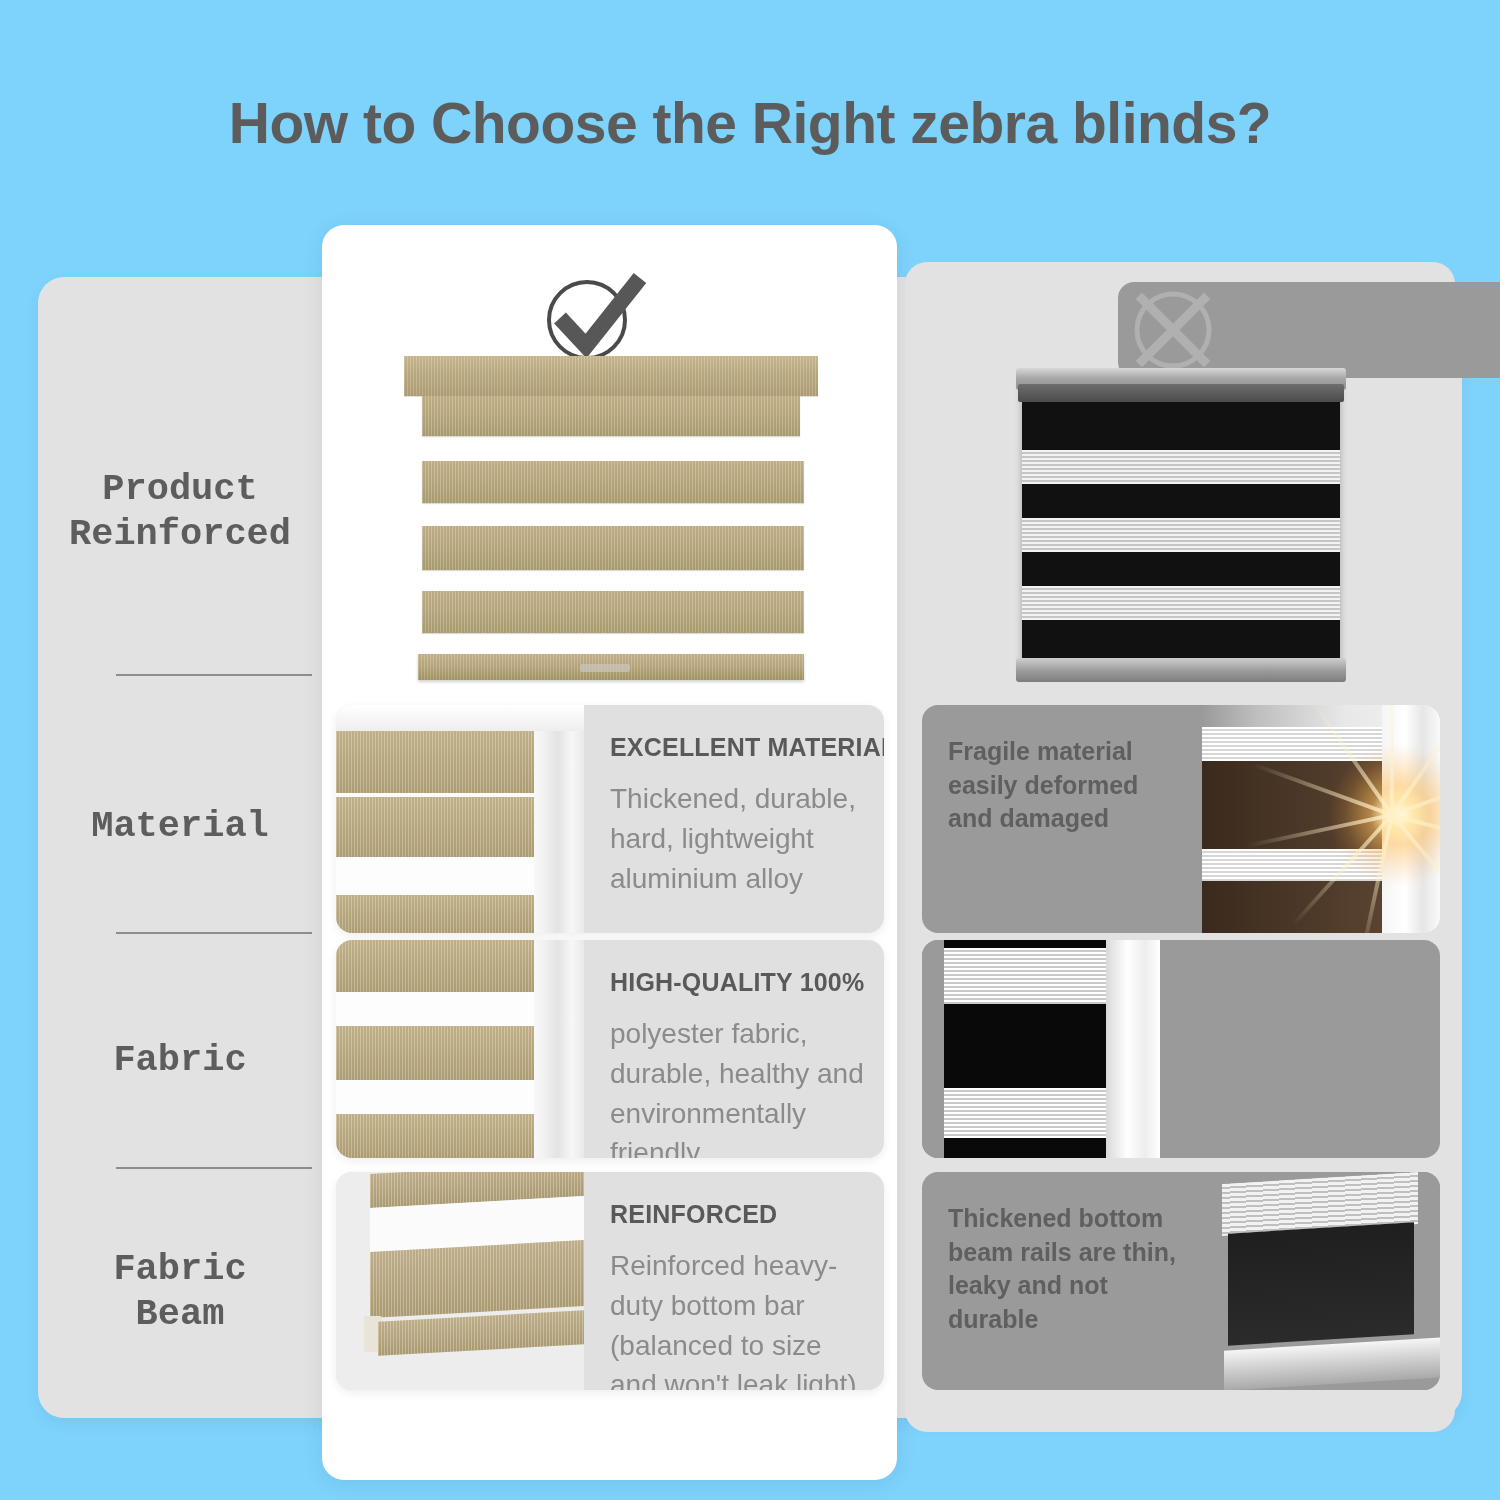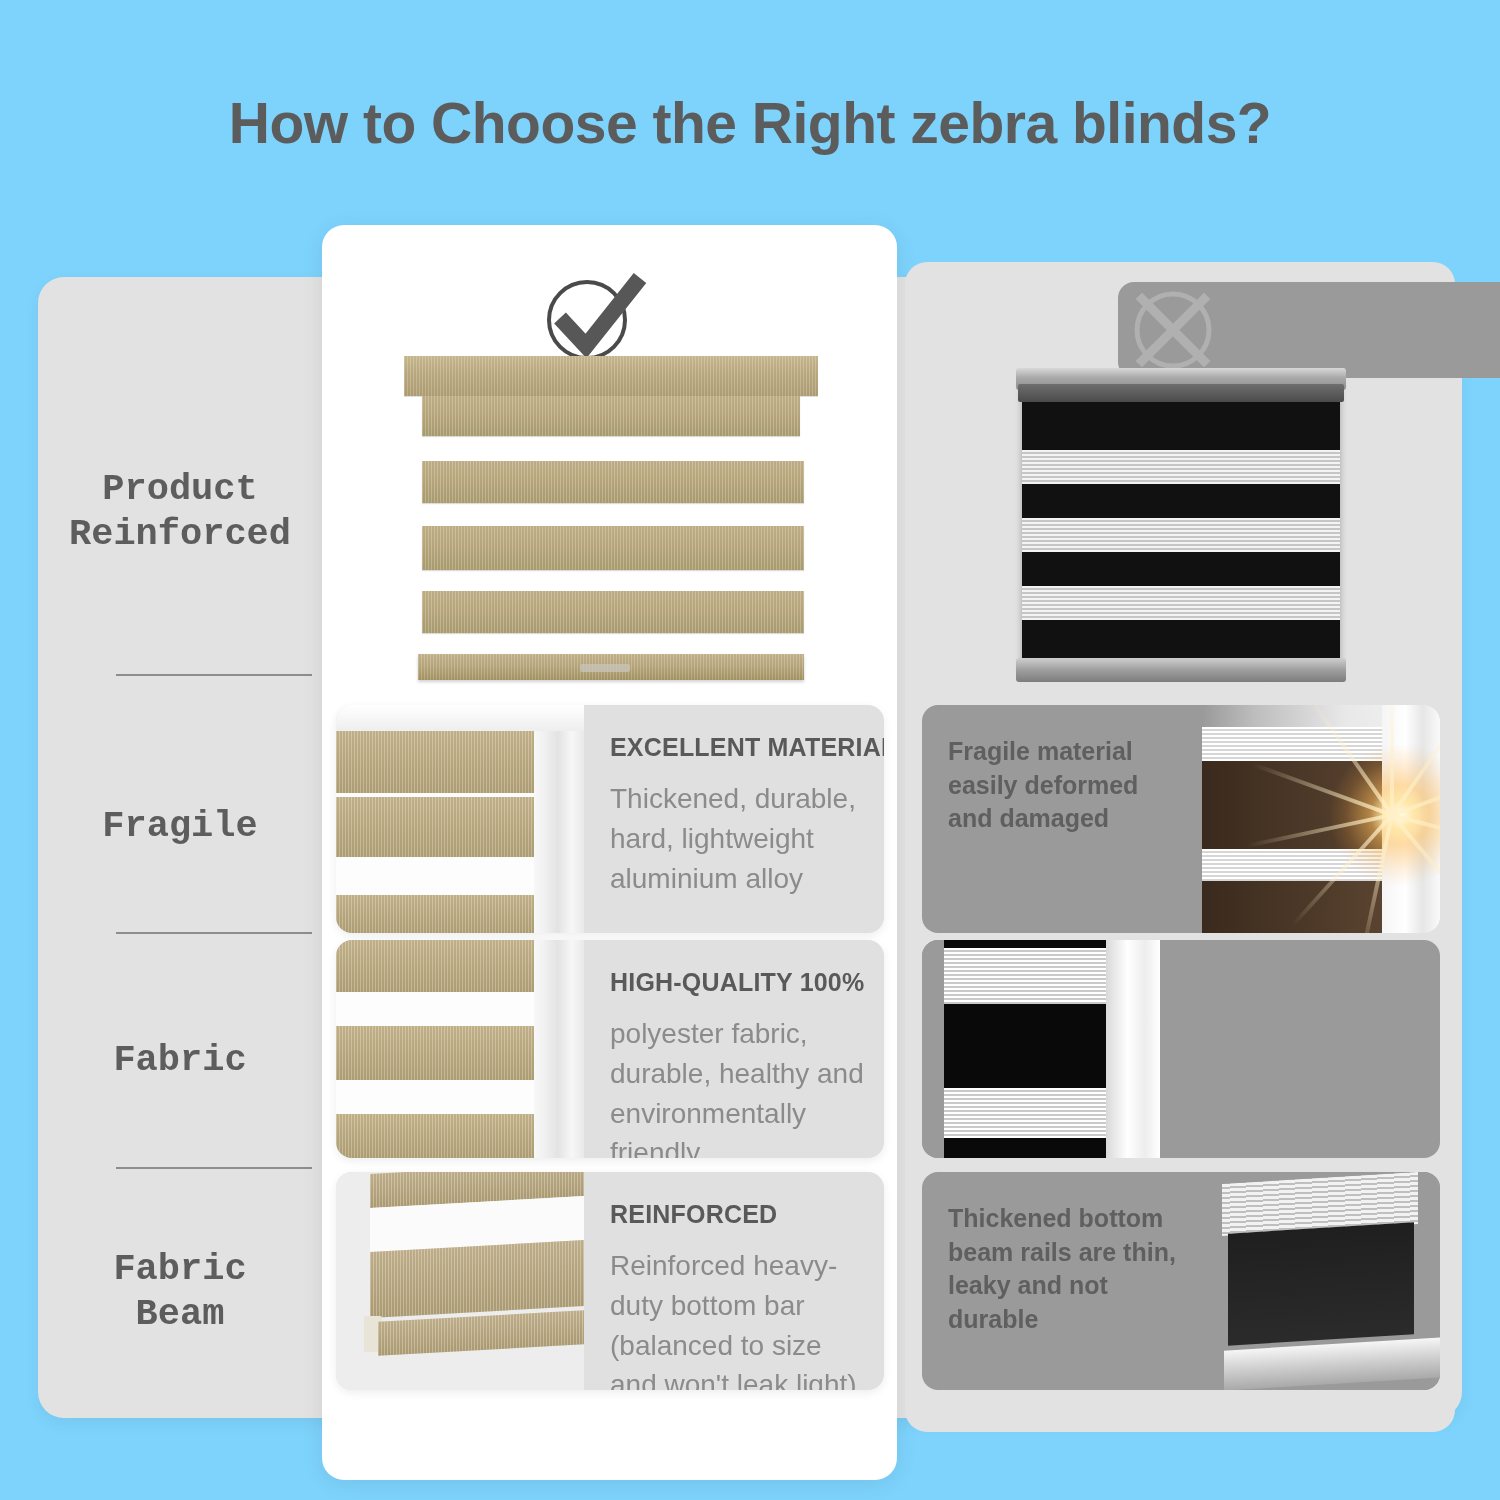--- a/index.html
+++ b/index.html
@@ -352,21 +352,21 @@
 
     <div class="rail-row" style="top:150px;height:170px;">
       <div class="rail-label">
         <span>Product</span><br>
         <span>Reinforced</span>
       </div>
     </div>
     <div class="rail-div" style="top:397px;"></div>
 
     <div class="rail-row" style="top:490px;height:120px;">
-      <div class="rail-label">Fragile</div>
+      <div class="rail-label">Material</div>
     </div>
     <div class="rail-div" style="top:655px;"></div>
 
     <div class="rail-row" style="top:724px;height:120px;">
       <div class="rail-label">Fabric</div>
     </div>
     <div class="rail-div" style="top:890px;"></div>
 
     <div class="rail-row" style="top:930px;height:170px;">
       <div class="rail-label">

